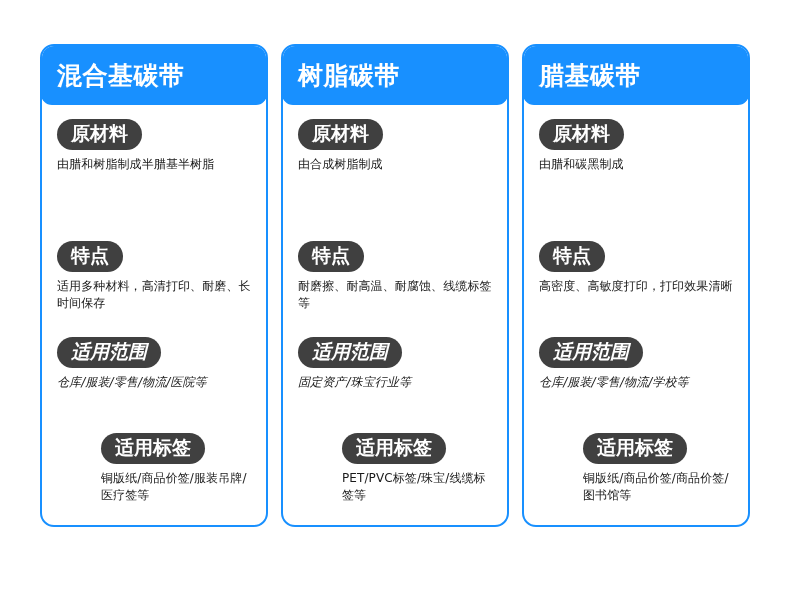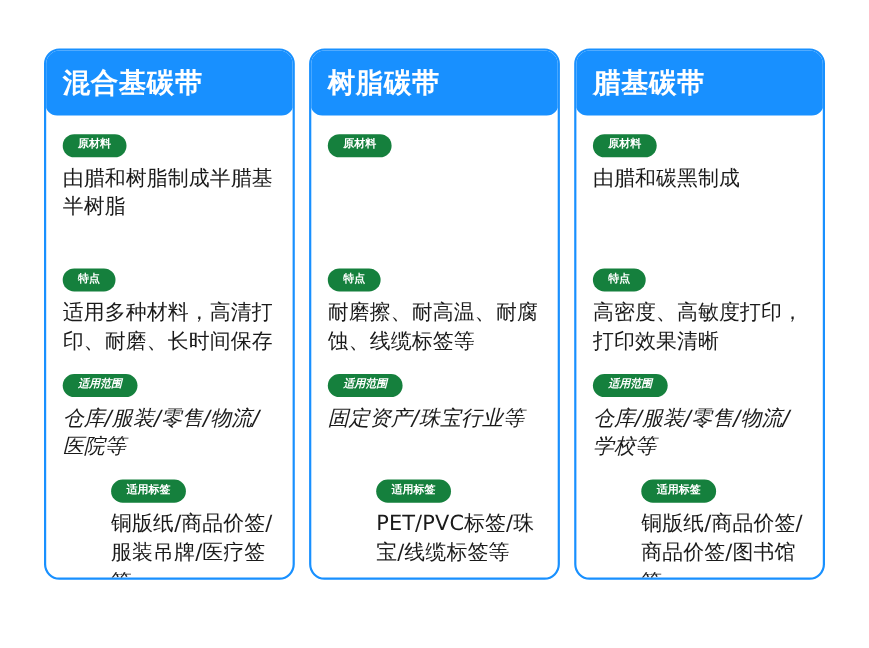--- a/index.html
+++ b/index.html
@@ -67,34 +67,34 @@
     display: flex;
     flex-direction: column;
   }
 
   .section {
     display: block;
   }
 
   .pill {
     display: inline-block;
-    background: #15803d;
+    background: #404040;
     color: #ffffff;
-    font-size: 10px;
+    font-size: 19px;
     font-weight: bold;
     border-radius: 999px;
     padding: 4px 14px 5px 14px;
     line-height: 1.15;
     white-space: nowrap;
     margin-bottom: 7px;
   }
 
   .section-text {
     color: #1a1a1a;
-    font-size: 19px;
+    font-size: 12px;
     line-height: 1.42;
     letter-spacing: 0.1px;
     word-break: break-all;
     margin: 0;
   }
 
   
   .sec-raw      { height: 96px; }
   .sec-feature  { height: 96px; margin-top: 26px; }
   .sec-scope    { height: 96px; font-style: italic; }
@@ -140,20 +140,21 @@
   </div>
 
   <div class="card">
     <div class="card-header">
       <span class="card-title">树脂碳带</span>
     </div>
     <div class="card-body">
 
       <div class="section sec-raw">
         <span class="pill">原材料</span>
+        <p class="section-text">由合成树脂制成</p>
       </div>
 
       <div class="section sec-feature">
         <span class="pill">特点</span>
         <p class="section-text">耐磨擦、耐高温、耐腐蚀、线缆标签等</p>
       </div>
 
       <div class="section sec-scope">
         <span class="pill">适用范围</span>
         <p class="section-text">固定资产/珠宝行业等</p>

